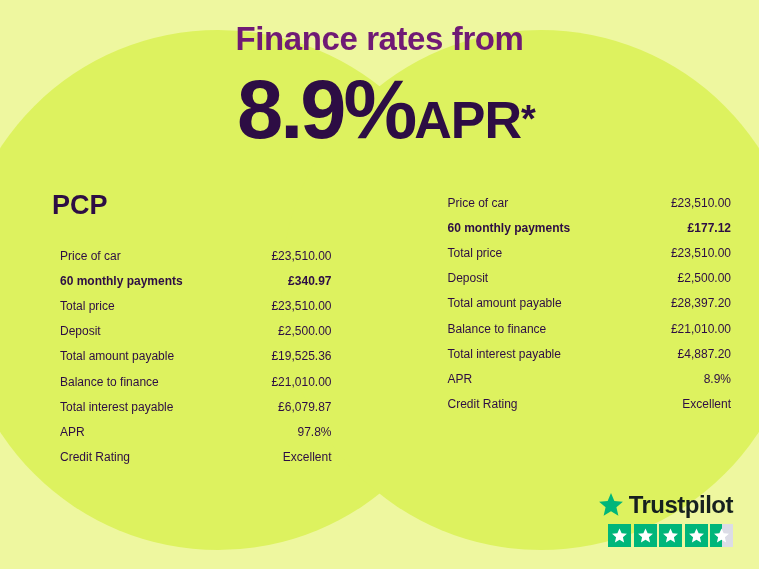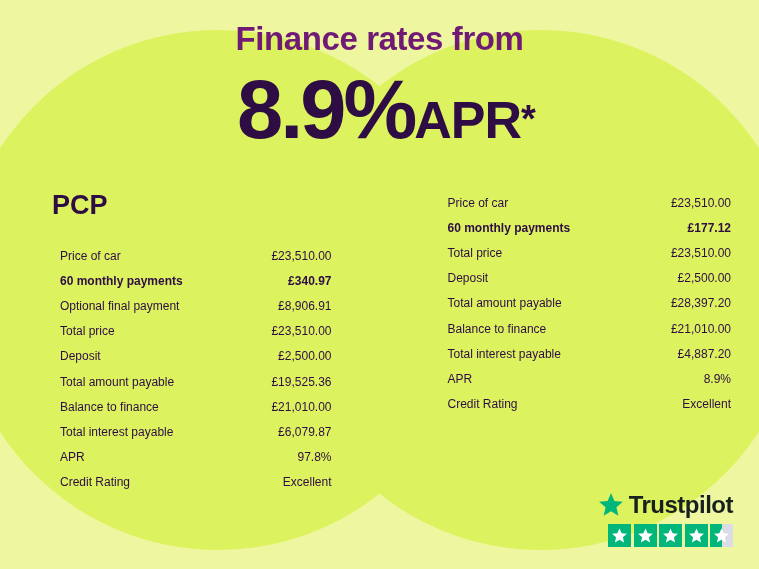--- a/index.html
+++ b/index.html
@@ -188,24 +188,20 @@
 
         <div class="row">
           <span class="row-label">Price of car</span>
           <span class="row-value">£23,510.00</span>
         </div>
         <div class="row bold">
           <span class="row-label">60 monthly payments</span>
           <span class="row-value">£340.97</span>
         </div>
         <div class="row">
-          <span class="row-label">Optional final payment</span>
-          <span class="row-value">£8,906.91</span>
-        </div>
-        <div class="row">
           <span class="row-label">Total price</span>
           <span class="row-value">£23,510.00</span>
         </div>
         <div class="row">
           <span class="row-label">Deposit</span>
           <span class="row-value">£2,500.00</span>
         </div>
         <div class="row">
           <span class="row-label">Total amount payable</span>
           <span class="row-value">£19,525.36</span>

